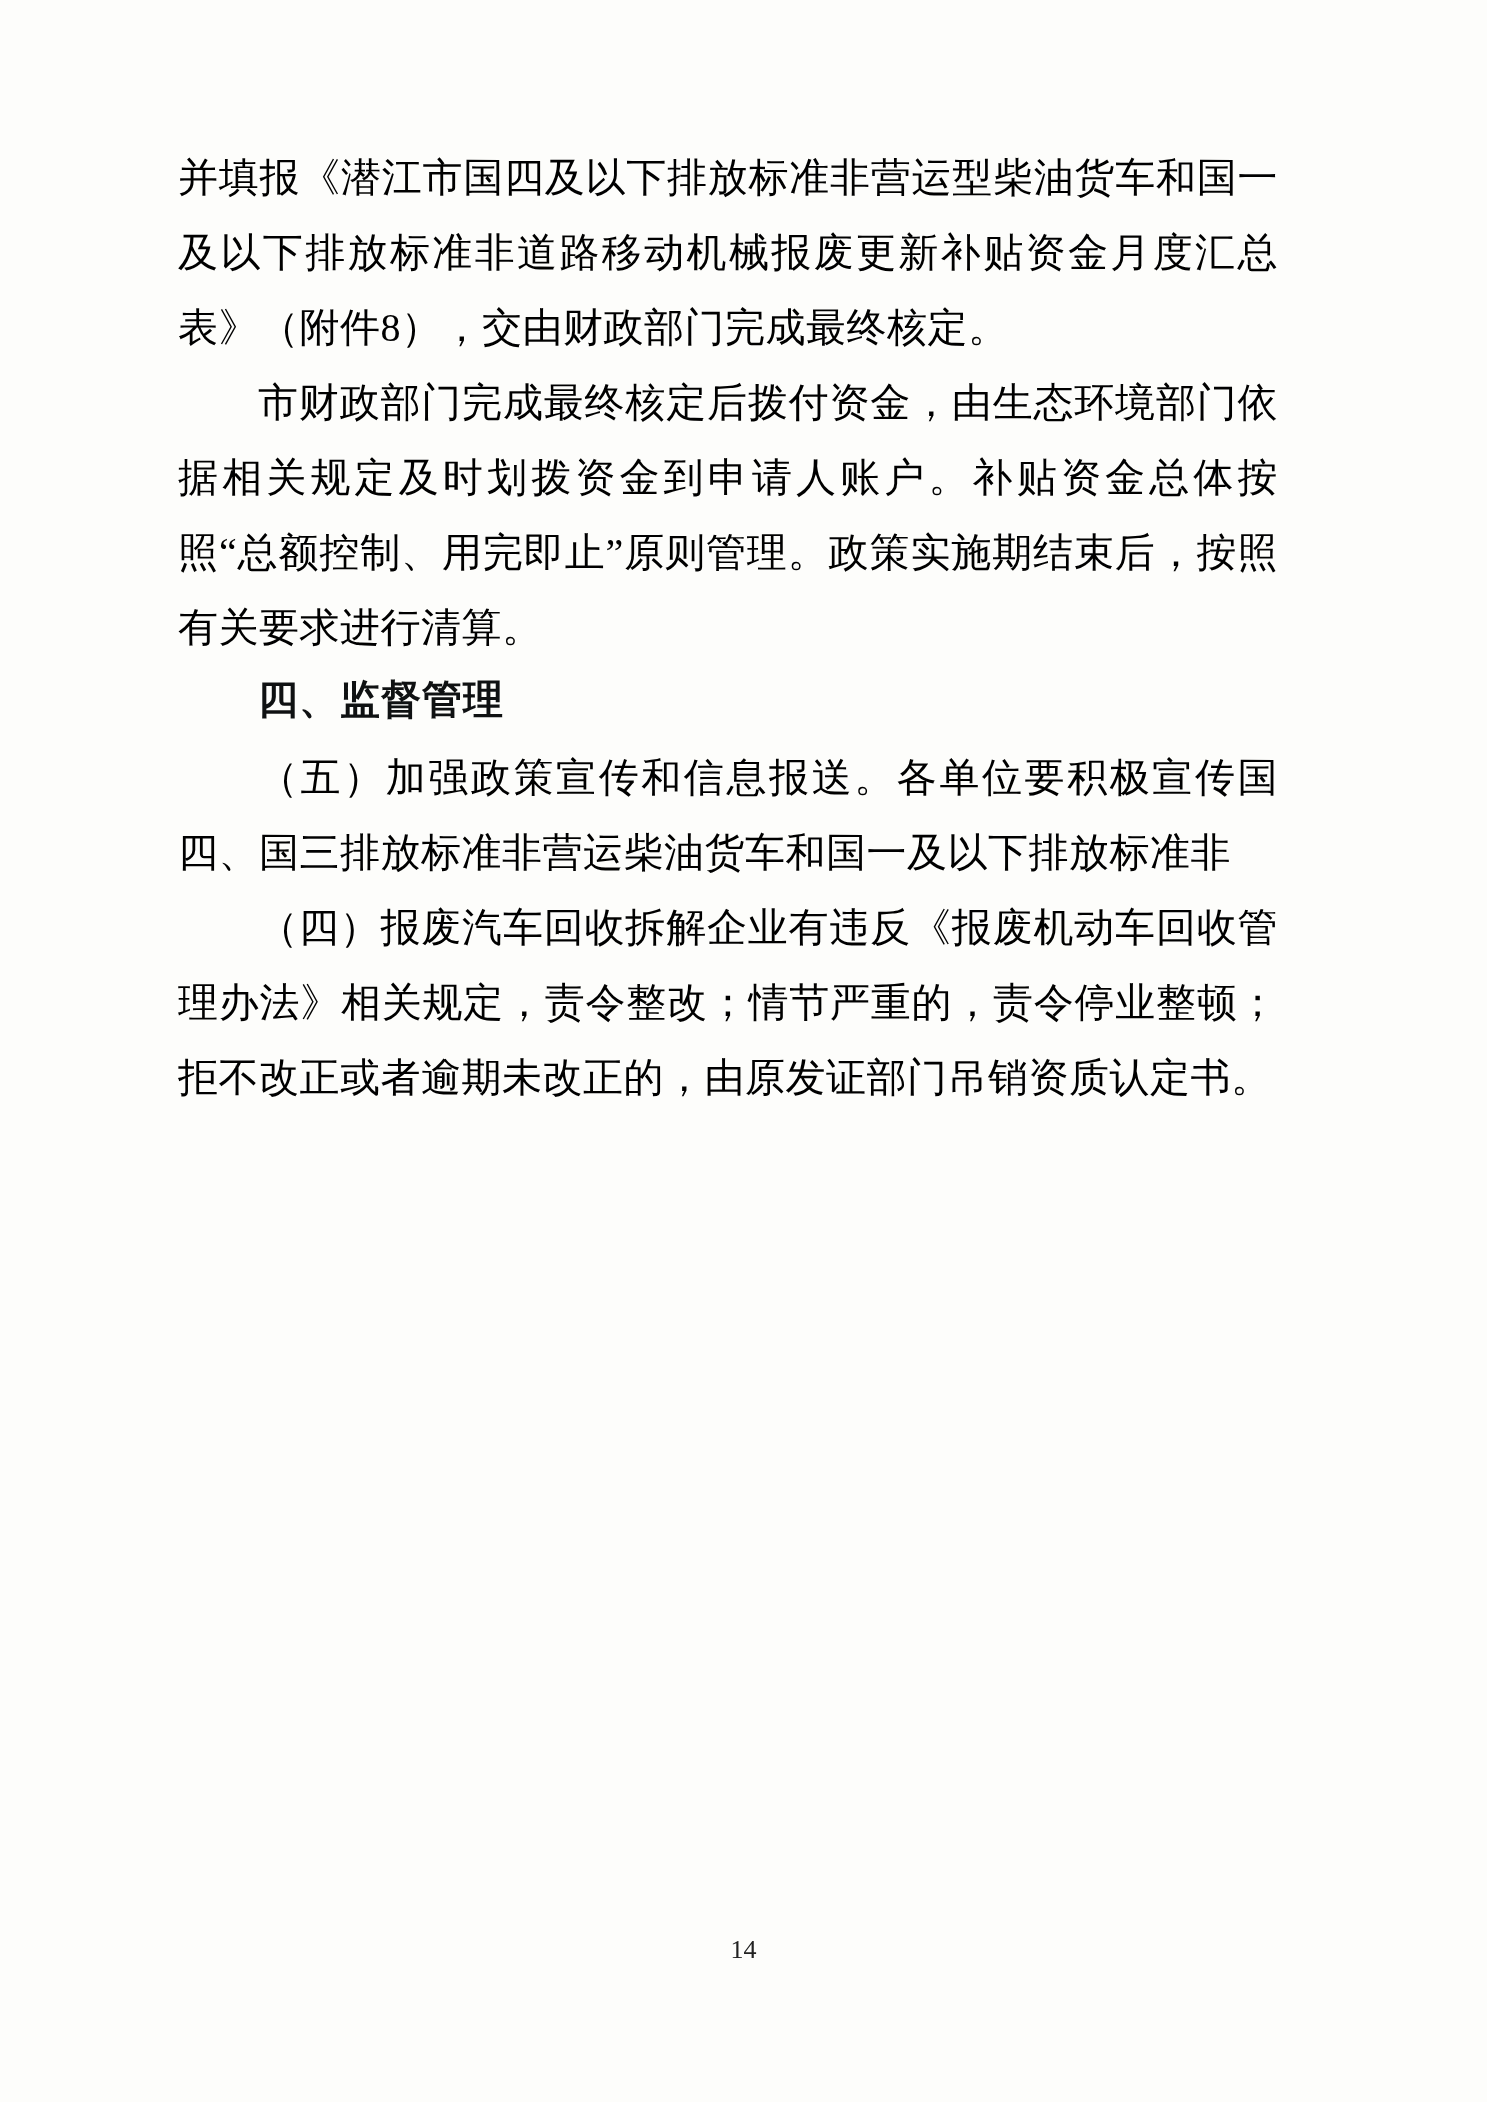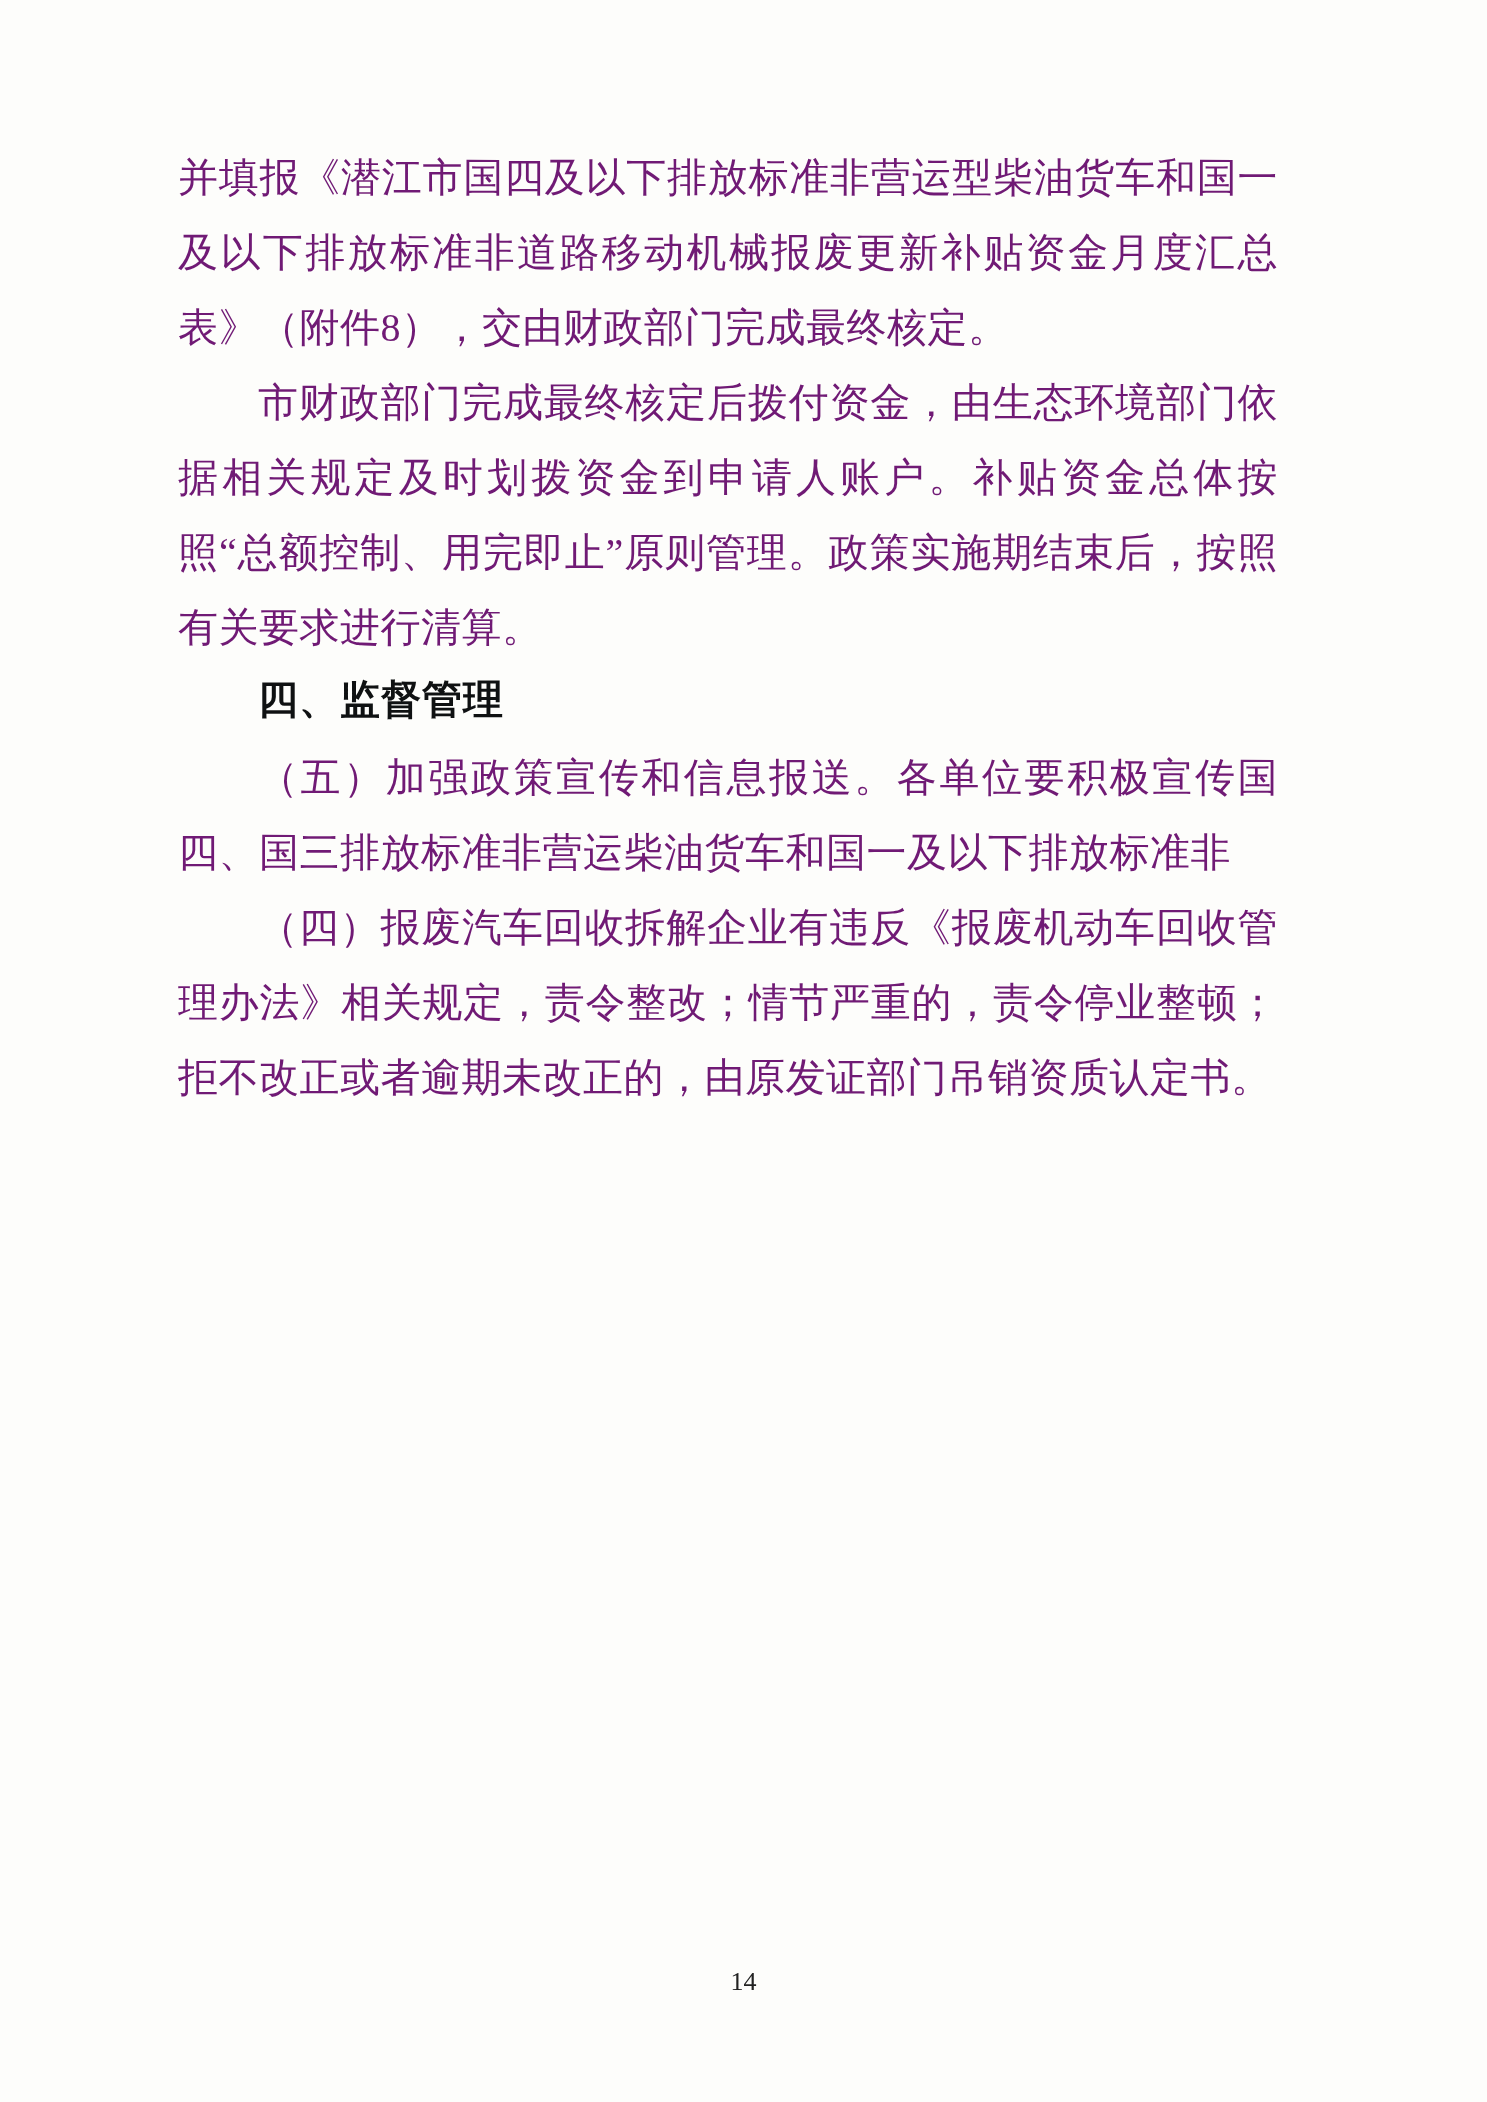--- a/index.html
+++ b/index.html
@@ -29,21 +29,21 @@
     top: 140px;
     width: 1100px;
   }
   .para {
     font-size: 40px;
     line-height: 75px;
     letter-spacing: 0.5px;
     text-align: justify;
     text-justify: inter-ideograph;
     margin: 0 0 0 0;
-    color: #701a75;
+    color: #000000;
     font-weight: 400;
   }
   .indent {
     text-indent: 80px;
   }
   .heading {
     font-size: 40px;
     line-height: 75px;
     font-weight: bold;
     text-indent: 80px;
@@ -54,21 +54,20 @@
   }
   .pagenum {
     position: absolute;
     left: 0;
     top: 1935px;
     width: 1487px;
     text-align: center;
     font-size: 26px;
     color: #222;
     font-family: "Liberation Serif", serif;
-    margin-top: 32px;
   }
 </style>
 </head>
 <body>
 
 <div class="page">
   <div class="content">
     <p class="para">并填报《潜江市国四及以下排放标准非营运型柴油货车和国一及以下排放标准非道路移动机械报废更新补贴资金月度汇总表》（附件8），交由财政部门完成最终核定。</p>
     <p class="para indent">市财政部门完成最终核定后拨付资金，由生态环境部门依据相关规定及时划拨资金到申请人账户。补贴资金总体按照“总额控制、用完即止”原则管理。政策实施期结束后，按照有关要求进行清算。</p>
     <p class="heading">四、监督管理</p>

